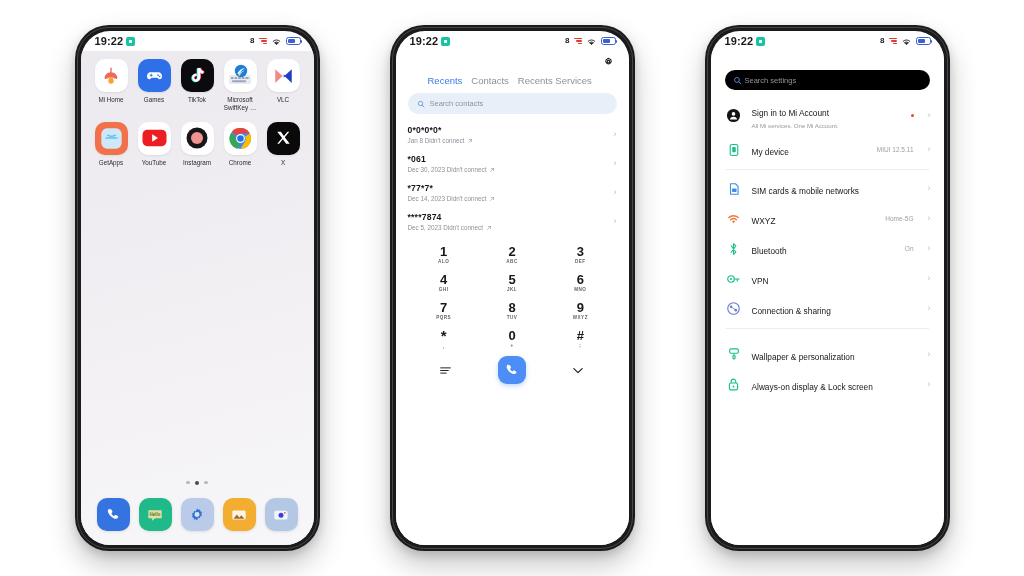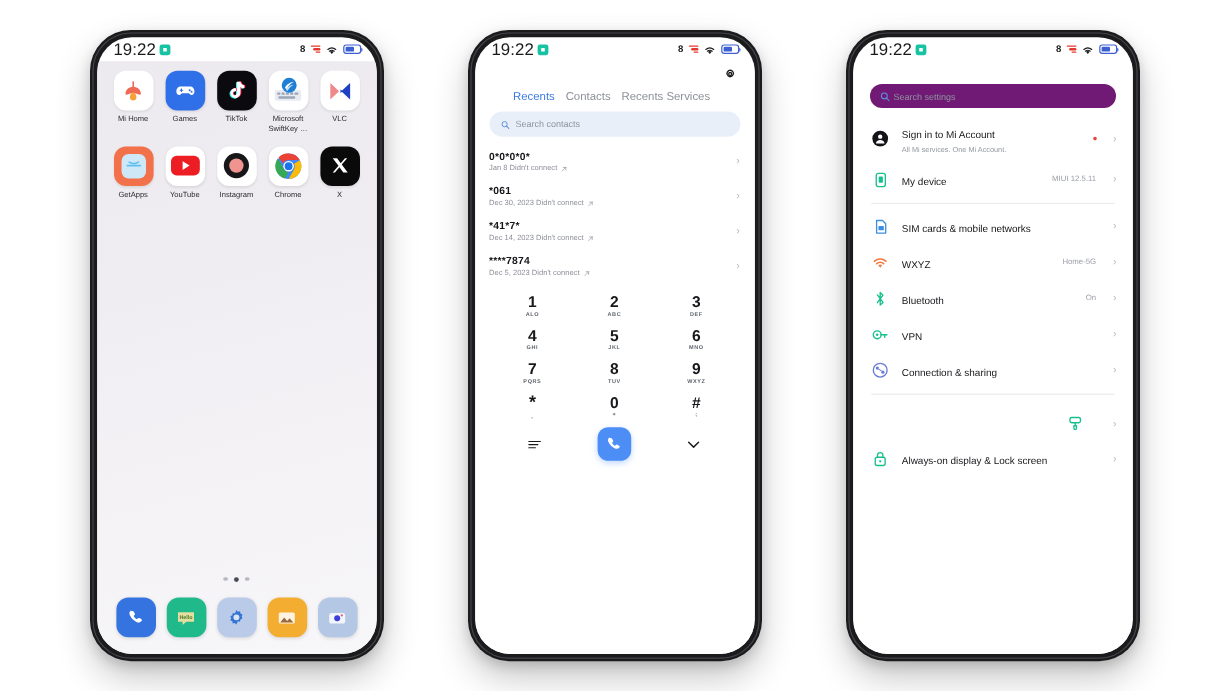--- a/index.html
+++ b/index.html
@@ -51,21 +51,21 @@
     flex: 0 0 20px;
     display: flex;
     align-items: center;
     justify-content: space-between;
     padding: 0 13px 0 14px;
     font-size: 8.5px;
     color: #1a1a1a;
     letter-spacing: 0.1px;
   }
   .sb-left { display: flex; align-items: center; gap: 3px; }
-  .sb-time { font-size: 14px; font-weight: 400; }
+  .sb-time { font-size: 11px; font-weight: 700; }
   .sb-notif {
     width: 9px; height: 9px;
     border-radius: 2px;
     background: #17c3a2;
     display: inline-flex;
     align-items: center; justify-content: center;
   }
   .sb-notif i {
     width: 3px; height: 3px; background: #fff; border-radius: 0.5px;
     font-style: normal; display: block;
@@ -202,21 +202,21 @@
     width:28px; height:28px; border-radius:9px; background:#4d8df6;
     display:flex; align-items:center; justify-content:center; cursor:pointer;
     box-shadow: 0 2px 5px rgba(77,141,246,0.35);
   }
 
   
   .settings { flex:1; background:#fff; display:flex; flex-direction:column; padding-top: 10px; overflow:hidden; }
   .st-title { font-size: 16px; color:#18181c; padding: 6px 16px 0 16px; letter-spacing:-0.2px; }
   .st-search {
     margin: 9px 14px 0 14px; height: 20px; border-radius: 10px;
-    background:#701a75; display:flex; align-items:center; gap:3px; padding: 0 8px; cursor:text;
+    background:#000000; display:flex; align-items:center; gap:3px; padding: 0 8px; cursor:text;
   }
   .st-search span { font-size: 7.5px; color:#8e949e; }
   .st-group { margin-top: 6px; }
   .st-row {
     display:flex; align-items:center; gap: 10px;
     padding: 6px 13px 6px 15px; cursor:pointer; min-height: 28px; justify-content: flex-end;
   }
   .st-ic { width: 16px; height: 16px; flex:0 0 16px; display:flex; align-items:center; justify-content:center; }
   .st-text { flex:1; min-width:0; }
   .st-label { font-size: 8.3px; color:#17171b; line-height:1.3; }
@@ -500,21 +500,21 @@
                 <svg width="6" height="6" viewBox="0 0 12 12">
                     <path d="M3 9L9 3M9 3H4.6M9 3v4.4" stroke="#9aa0a8" stroke-width="1.3" fill="none" stroke-linecap="round"></path>
                   </svg>
               </div>
             </div>
             <span class="chev">›</span>
           </div>
 
           <div class="call-row">
             <div>
-              <div class="call-num">*41*7*</div>
+              <div class="call-num">*77*7*</div>
               <div class="call-sub">
                 <span>Dec 14, 2023 Didn't connect</span>
                 <svg width="6" height="6" viewBox="0 0 12 12">
                     <path d="M3 9L9 3M9 3H4.6M9 3v4.4" stroke="#9aa0a8" stroke-width="1.3" fill="none" stroke-linecap="round"></path>
                   </svg>
               </div>
             </div>
             <span class="chev">›</span>
           </div>
 
@@ -753,20 +753,23 @@
           <div class="st-sep"></div>
           <div class="st-gap"></div>
 
           <div class="st-row">
             <span class="st-ic">
               <svg width="14" height="15" viewBox="0 0 22 24">
                 <rect x="4" y="3" width="14" height="7" rx="2.4" fill="none" stroke="#17bf8c" stroke-width="1.8"></rect>
                 <path d="M11 10v4M9.3 14h3.4v3.4a1.7 1.7 0 0 1-3.4 0z" fill="none" stroke="#17bf8c" stroke-width="1.8" stroke-linejoin="round"></path>
               </svg>
             </span>
+            <span class="st-text">
+              <span class="st-label">Wallpaper &amp; personalization</span>
+            </span>
             <span class="st-value"></span>
             <span class="chev">›</span>
           </div>
 
           <div class="st-row">
             <span class="st-ic">
               <svg width="13" height="15" viewBox="0 0 20 24">
                 <rect x="3.4" y="9.6" width="13.2" height="11" rx="2.6" fill="none" stroke="#17bf8c" stroke-width="1.8"></rect>
                 <path d="M6.4 9.6V7a3.6 3.6 0 0 1 7.2 0v2.6" fill="none" stroke="#17bf8c" stroke-width="1.8"></path>
                 <circle cx="10" cy="15.1" r="1.5" fill="#17bf8c"></circle>

